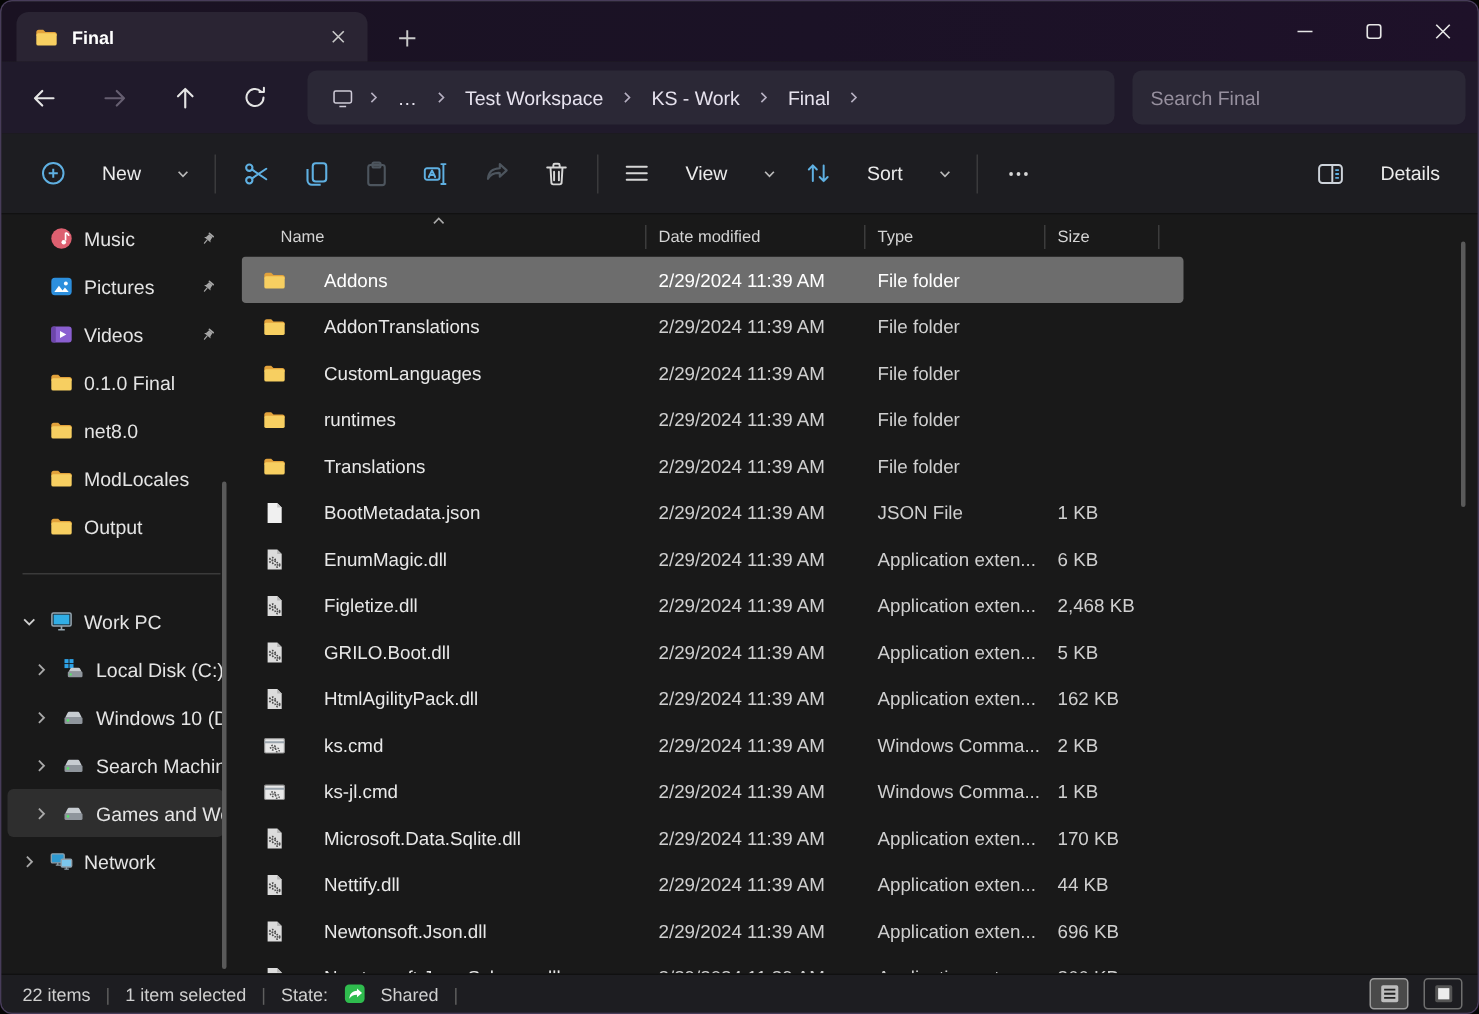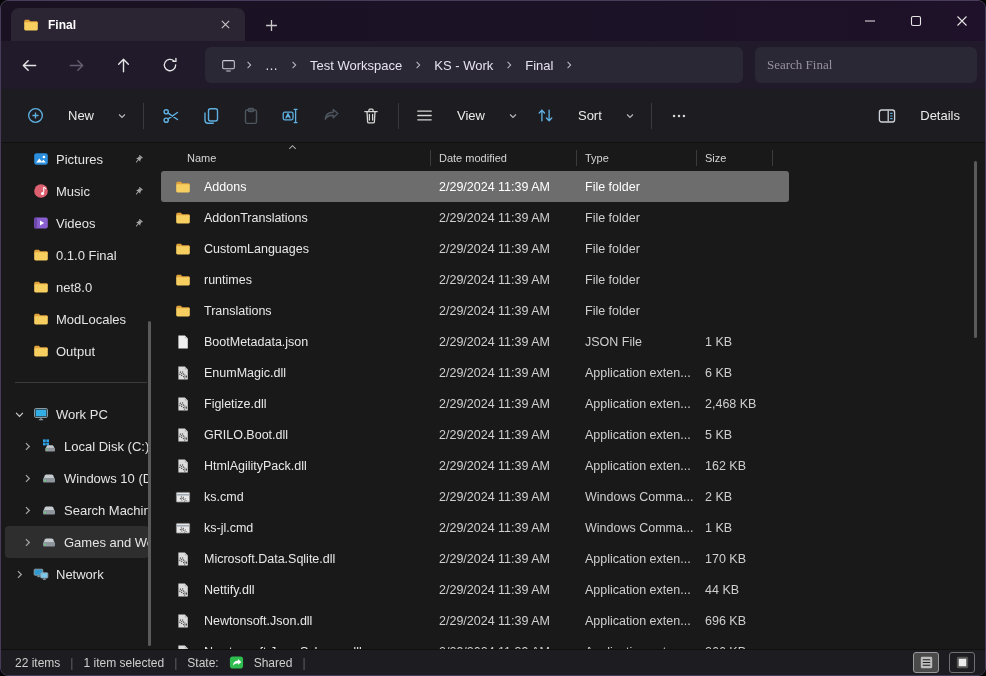--- a/index.html
+++ b/index.html
@@ -23,21 +23,21 @@
   .spacer{flex:1}
   .wctrl{width:46px;height:40px;display:flex;align-items:center;justify-content:center;align-self:flex-start}
 
   
   .navbar{height:48px;background:var(--navbar);display:flex;align-items:center;padding:0 8px 0 10px}
   .navbtn{width:36px;height:34px;display:flex;align-items:center;justify-content:center;border-radius:5px;margin-right:11px}
   .crumbbar{flex:1;height:36px;background:var(--pill);border-radius:6px;display:flex;align-items:center;padding:0 10px;margin:0 12px 0 6px;min-width:0}
   .crumb{padding:4px 9px;border-radius:4px;white-space:nowrap;color:#e6e2ee}
   .crumb-sep{margin:0 2px;display:flex}
   .searchbox{width:222px;height:36px;background:var(--pill);border-radius:6px;display:flex;align-items:center;padding:0 12px}
-  .searchbox input{background:transparent;border:none;outline:none;color:var(--text);font-size:13px;width:100%;font-family:Liberation Serif, serif}
+  .searchbox input{background:transparent;border:none;outline:none;color:var(--text);font-size:13px;width:100%;font-family:Liberation Sans, sans-serif}
   .searchbox input::placeholder{color:#97909f}
 
   
   .toolbar{height:54px;background:var(--toolbar);display:flex;align-items:center;padding:0 16px;border-bottom:1px solid #111}
   .tbtn{height:36px;display:flex;align-items:center;justify-content:center;gap:23px;border-radius:5px;padding:0 9px}
   .ticon{width:40px}
   .tlabel{font-size:13px;color:#ebebeb}
   .tsep{width:1px;height:26px;background:#3a3a3c;margin:0 7px}
   .blue{color:var(--accent)} .dim{color:var(--disabled)} .white{color:#d6d6d6}
 
@@ -59,21 +59,21 @@
   .filelist{flex:1;position:relative;overflow:hidden}
   .fl-grid{display:grid;grid-template-columns:262px 146px 120px 76px;align-items:center}
   .fheader{height:26px;margin:2px 0 0;padding-left:8px;position:relative;color:#d4d4d4;font-size:11px}
   .fheader .hcell{height:16px;line-height:16px;padding-left:8px;border-right:1px solid #3c3c3c}
   .fheader .hcell.name{padding-left:18px;position:relative}
   .sortmark{position:absolute;left:118px;top:-8px}
   .rows{position:absolute;top:28px;left:0;right:0;bottom:0;overflow:hidden}
   .frow{height:31px;padding-left:8px;width:628px;border-radius:3px}
   .frow.sel{background:var(--selection)}
   .cell{font-size:12.5px;color:var(--text2);white-space:nowrap;overflow:hidden;padding-left:8px}
-  .cell.cname{display:flex;align-items:center;gap:13px;color:var(--text);padding-left:6px}
+  .cell.cname{display:flex;align-items:center;gap:25px;color:var(--text);padding-left:6px}
   .cell.csize{text-align:left;padding-right:10px}
   .frow.sel .cell{color:#fff}
   .ficon{width:16px;height:16px;flex-shrink:0}
   .fl-scroll{position:absolute;right:8px;top:18px;width:3px;height:177px;background:#5a5a5a;border-radius:2px}
 
   
   .statusbar{position:absolute;left:0;right:0;bottom:0;height:26px;background:#1d1d21;border-top:1px solid #101010;
     display:flex;align-items:center;padding:0 10px 0 14px;font-size:12px;color:#cfcfcf;gap:10px}
   .st-sep{color:#5f5f5f}
   .viewtoggle{width:26px;height:21px;display:flex;align-items:center;justify-content:center;border-radius:3px;border:1px solid #6f6f6f}
@@ -279,47 +279,47 @@
     </div>
   </div>
 
   <div class="main">
     <div class="sidebar">
       <div id="side-items">
           <div class="side-item">
             <span class="chev-slot" style="margin-left: 0px;"></span>
             <span class="side-icon">
               <svg viewBox="0 0 16 16" width="16" height="16">
-                <rect x="1.2" y="2.2" width="13.6" height="11.6" rx="2.4" fill="#2c8fdd"></rect>
-                <circle cx="10.9" cy="6" r="1.3" fill="#fff"></circle>
-                <path d="M3.2 11.6l3.1-4.1 2.4 3.1 1.6-1.9 2.5 2.9z" fill="#fff"></path>
-              </svg>
-            </span>
-            <span class="side-label">Pictures</span>
+                <circle cx="8" cy="8" r="6.8" fill="#dd6070"></circle>
+                <path d="M10.7 4.2v5.2" stroke="#fff" stroke-width="1.1" fill="none"></path>
+                <circle cx="9.5" cy="10.5" r="1.5" fill="#fff"></circle>
+                <path d="M10.7 4.2c1.2.3 2 .9 2.2 2" stroke="#fff" stroke-width="1.1" fill="none"></path>
+              </svg>
+            </span>
+            <span class="side-label">Music</span>
             <span class="pin">
               <svg viewBox="0 0 16 16" width="13" height="13">
                 <g transform="rotate(40 8 8)" fill="#a4a4a4">
                   <rect x="5.3" y="2.8" width="5.4" height="1.3" rx=".6"></rect>
                   <path d="M6.2 4.1h3.6l.5 3.3 1.2 1.1H4.5l1.2-1.1z"></path>
                   <rect x="7.5" y="8.5" width="1" height="4.2" rx=".5"></rect>
                 </g>
               </svg>
             </span>
           </div>
           <div class="side-item">
             <span class="chev-slot" style="margin-left: 0px;"></span>
             <span class="side-icon">
               <svg viewBox="0 0 16 16" width="16" height="16">
-                <circle cx="8" cy="8" r="6.8" fill="#dd6070"></circle>
-                <path d="M10.7 4.2v5.2" stroke="#fff" stroke-width="1.1" fill="none"></path>
-                <circle cx="9.5" cy="10.5" r="1.5" fill="#fff"></circle>
-                <path d="M10.7 4.2c1.2.3 2 .9 2.2 2" stroke="#fff" stroke-width="1.1" fill="none"></path>
-              </svg>
-            </span>
-            <span class="side-label">Music</span>
+                <rect x="1.2" y="2.2" width="13.6" height="11.6" rx="2.4" fill="#2c8fdd"></rect>
+                <circle cx="10.9" cy="6" r="1.3" fill="#fff"></circle>
+                <path d="M3.2 11.6l3.1-4.1 2.4 3.1 1.6-1.9 2.5 2.9z" fill="#fff"></path>
+              </svg>
+            </span>
+            <span class="side-label">Pictures</span>
             <span class="pin">
               <svg viewBox="0 0 16 16" width="13" height="13">
                 <g transform="rotate(40 8 8)" fill="#a4a4a4">
                   <rect x="5.3" y="2.8" width="5.4" height="1.3" rx=".6"></rect>
                   <path d="M6.2 4.1h3.6l.5 3.3 1.2 1.1H4.5l1.2-1.1z"></path>
                   <rect x="7.5" y="8.5" width="1" height="4.2" rx=".5"></rect>
                 </g>
               </svg>
             </span>
           </div>

